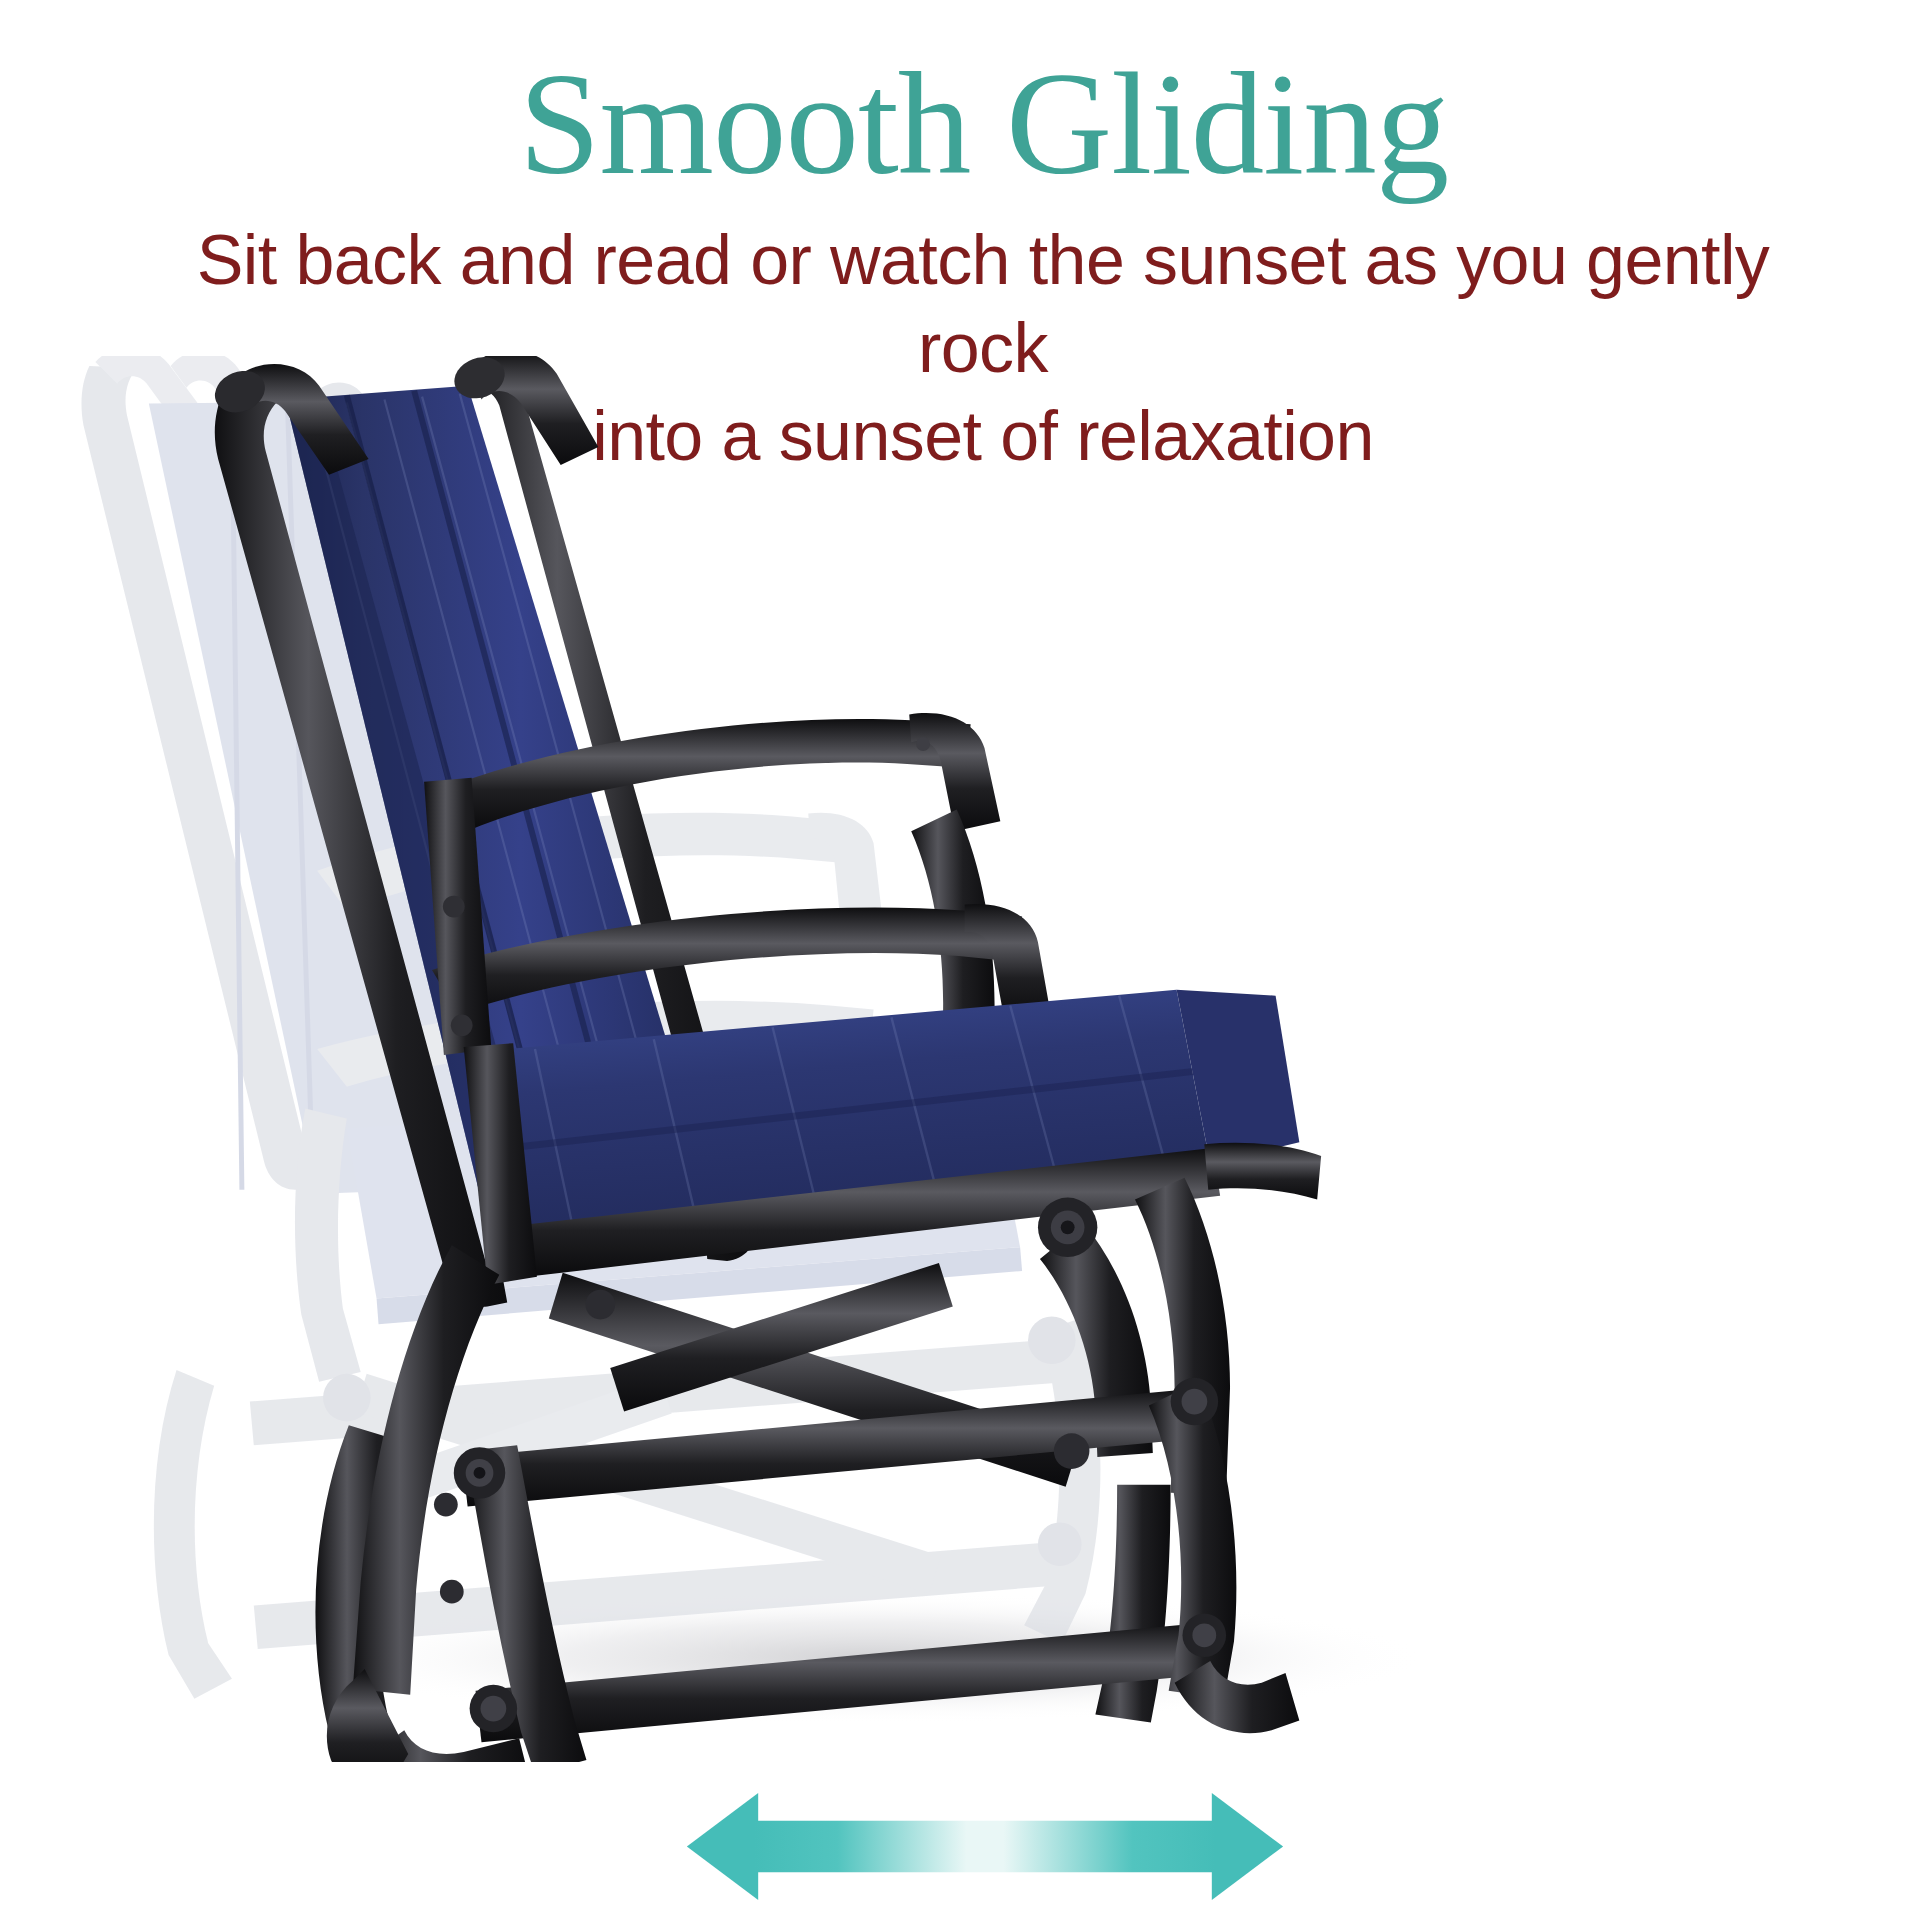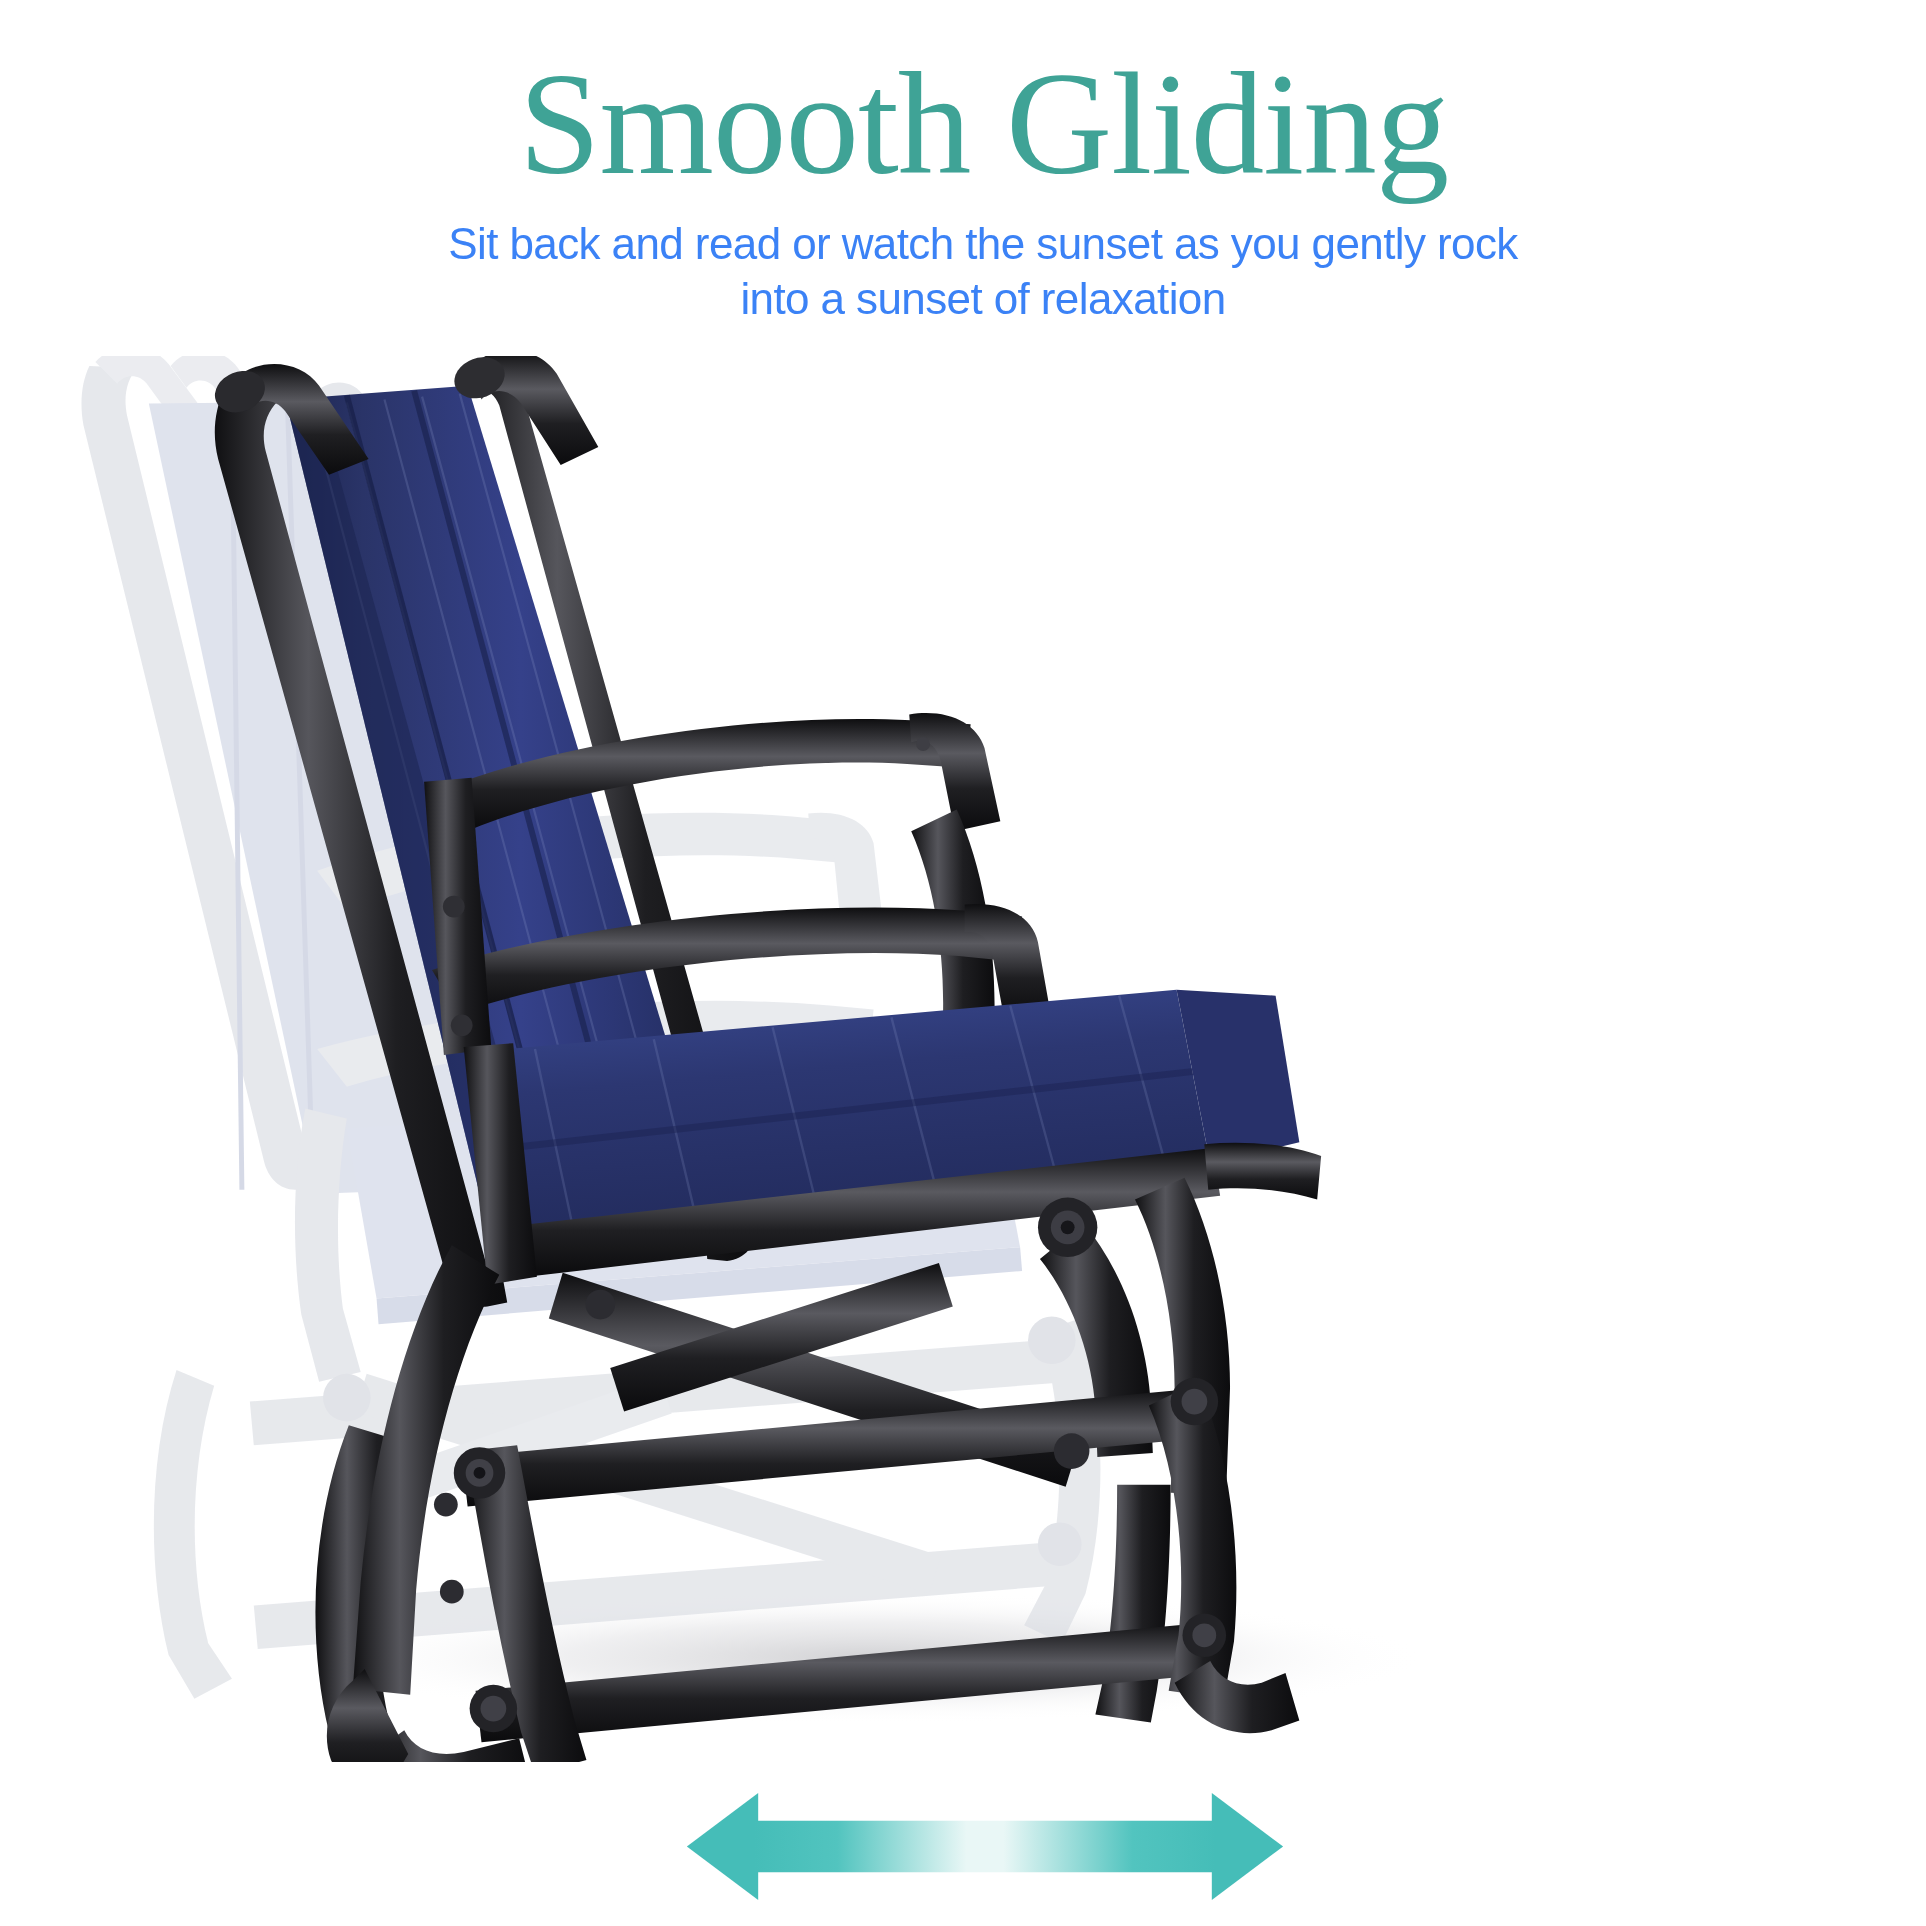--- a/index.html
+++ b/index.html
@@ -26,25 +26,25 @@
     line-height:1.04;
     font-weight:400;
     letter-spacing:-1px;
     color:#3FA396;
     white-space:nowrap;
   }
   #subhead {
     position:absolute;
     left:171px; top:216px; width:1584px;
     text-align:center;
-    font-size:44px;
+    font-size:70px;
     line-height:1.26;
     font-weight:400;
     letter-spacing:-0.6px;
-    color:#3b82f6;
+    color:#7f1d1d;
   }
   #subhead .l2 { display:block; }
 
   
   #product {
     position:absolute;
     left:0; top:356px;
     width:1927px; height:1406px;
   }
   #product svg { display:block; width:100%; height:100%; }

